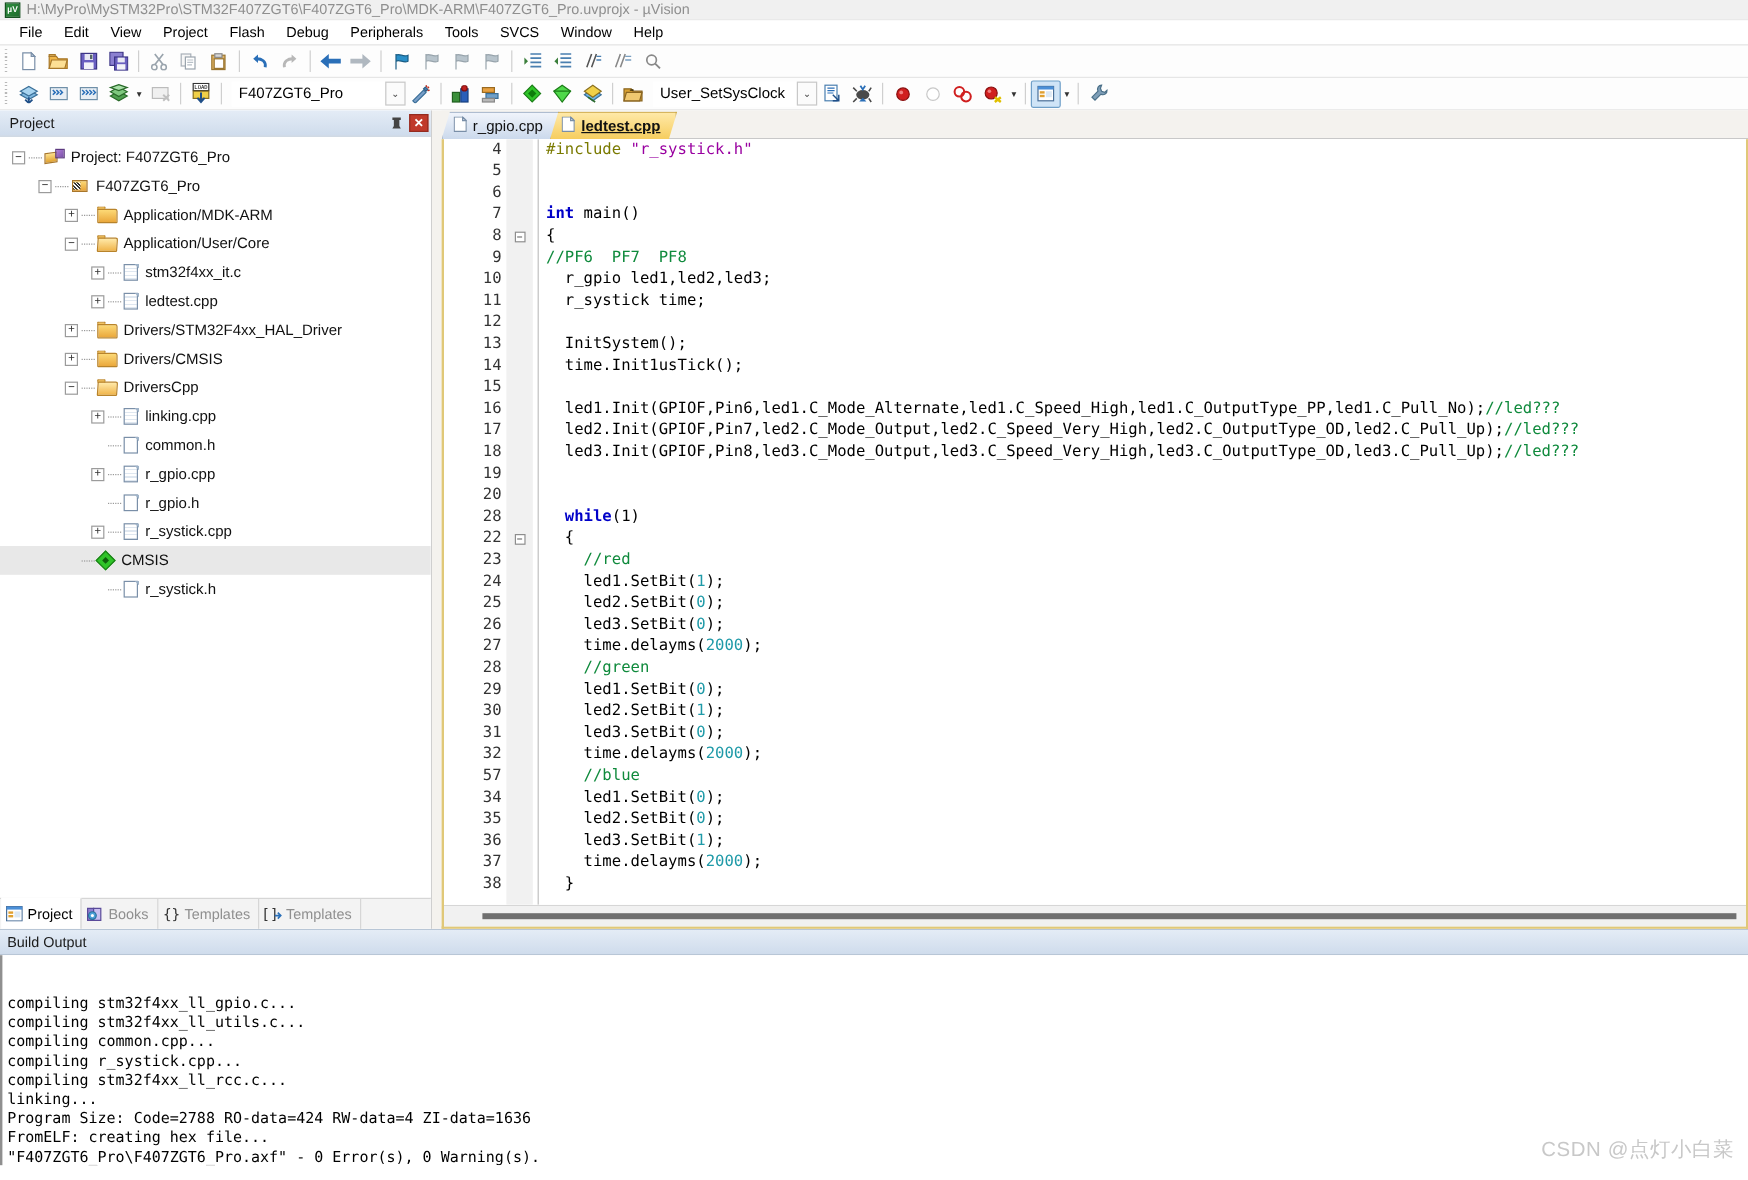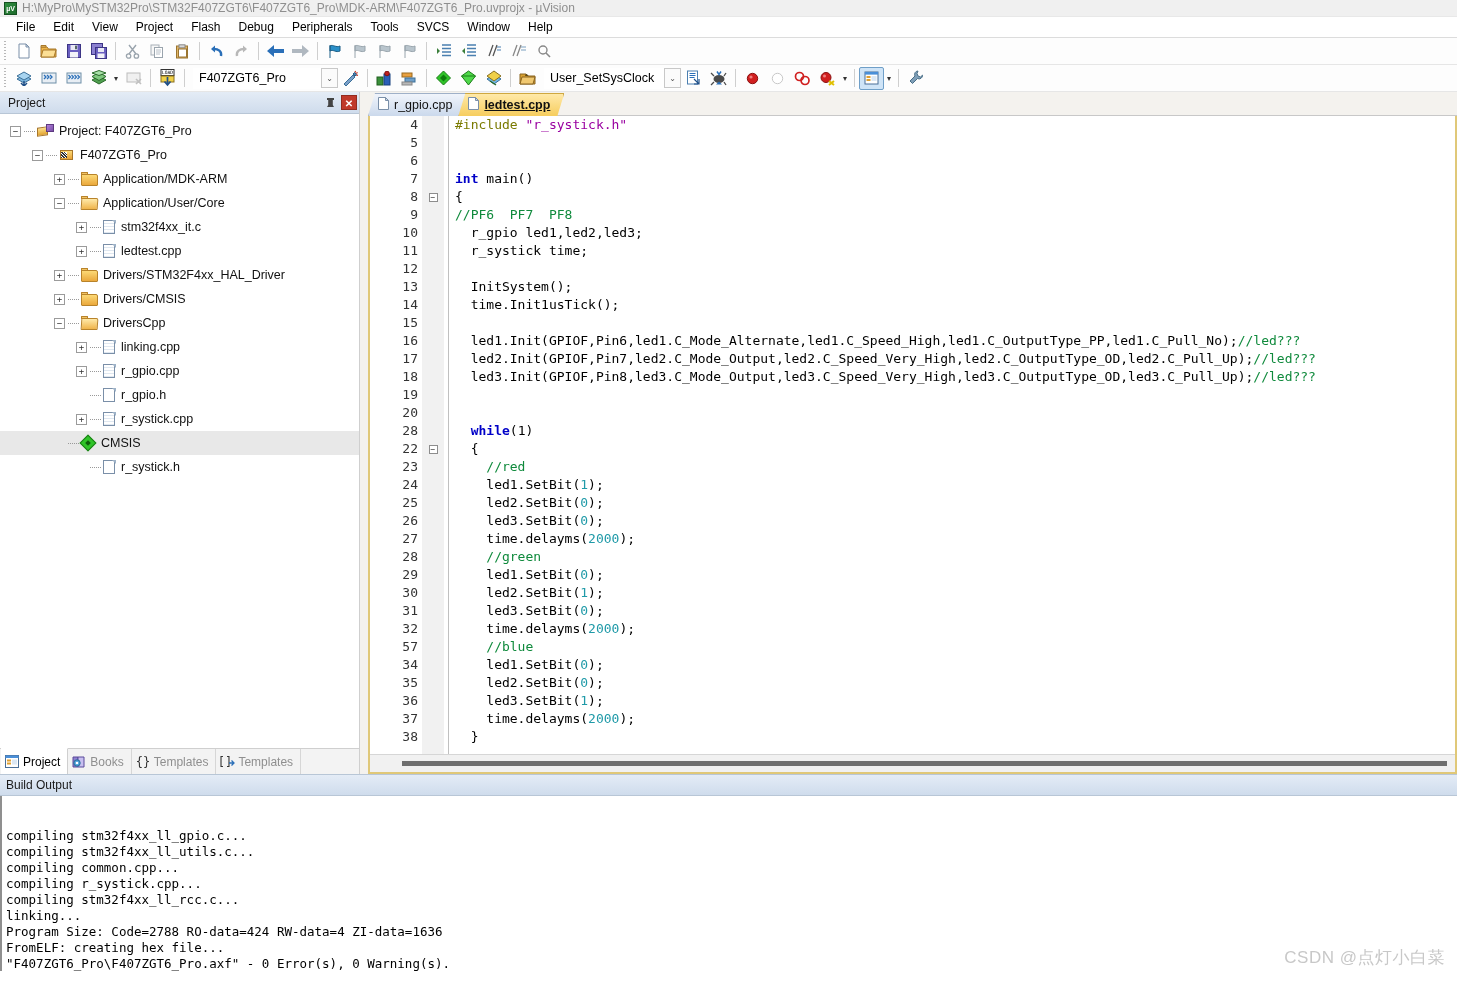--- a/index.html
+++ b/index.html
@@ -940,20 +940,29 @@
           <span class="lbl">DriversCpp</span>
         </div>
         <div class="tnode" style="padding-left: 76px;">
           <span class="expander">+</span>
           <span class="dots"></span>
           <span class="icon-doc cpp">
             <span class="pg"></span>
             <span class="fold"></span>
           </span>
           <span class="lbl">linking.cpp</span>
+        </div>
+        <div class="tnode" style="padding-left: 76px;">
+          <span class="expander blank"></span>
+          <span class="dots"></span>
+          <span class="icon-doc">
+            <span class="pg"></span>
+            <span class="fold"></span>
+          </span>
+          <span class="lbl">common.h</span>
         </div>
         <div class="tnode" style="padding-left: 76px;">
           <span class="expander">+</span>
           <span class="dots"></span>
           <span class="icon-doc cpp">
             <span class="pg"></span>
             <span class="fold"></span>
           </span>
           <span class="lbl">r_gpio.cpp</span>
         </div>

